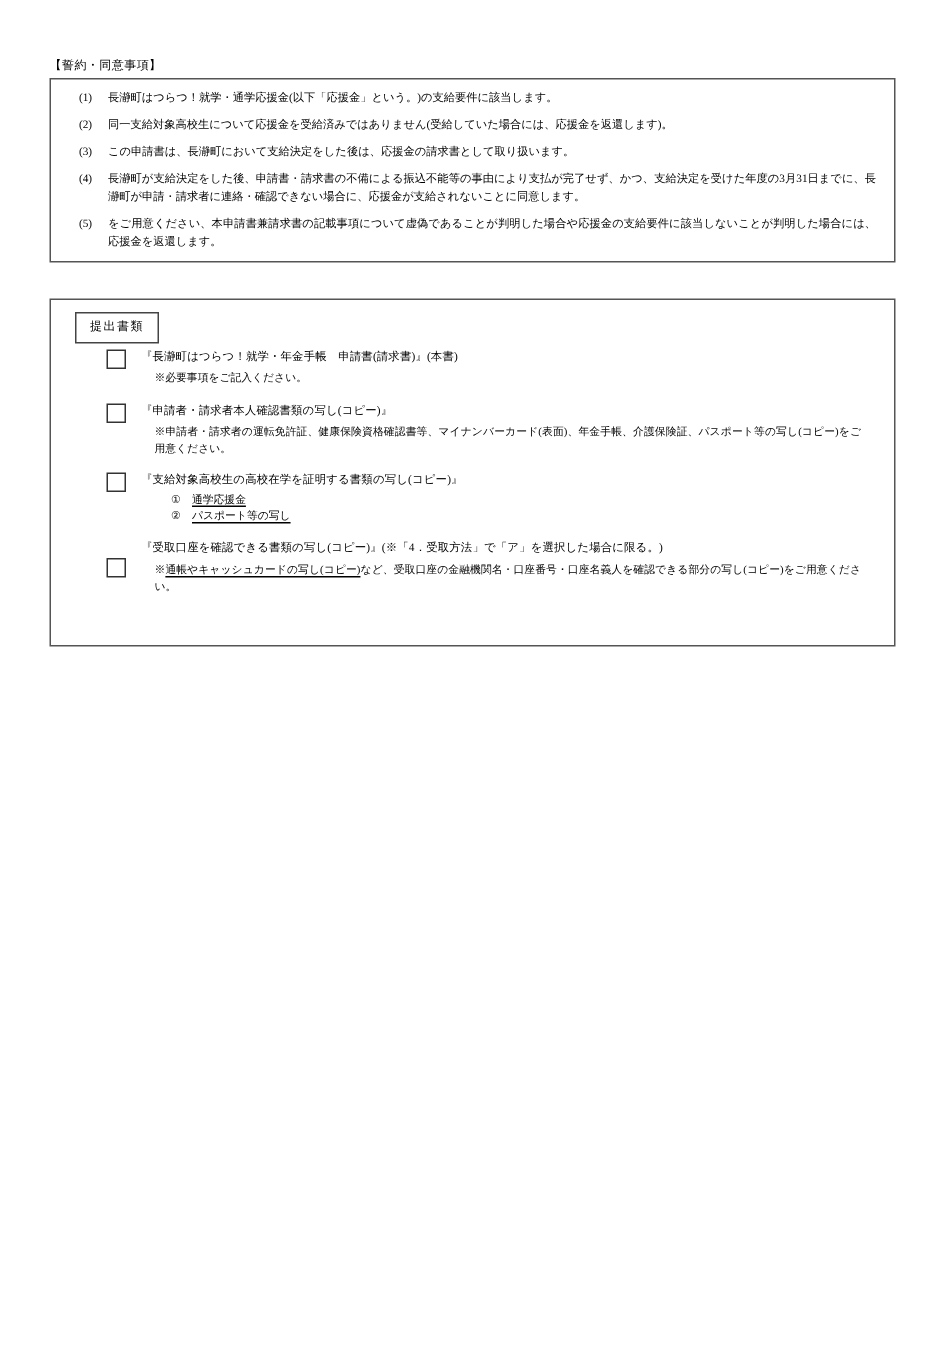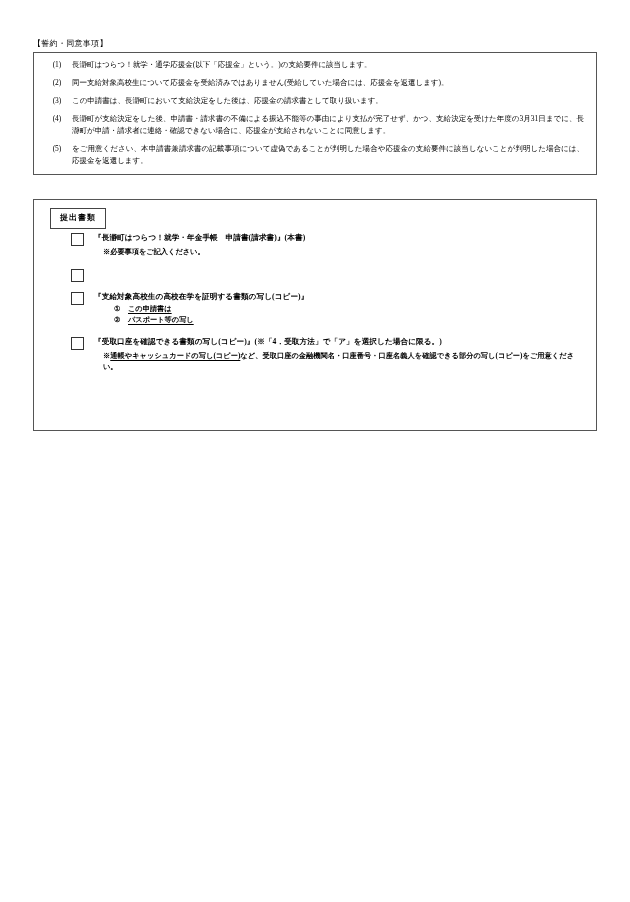--- a/index.html
+++ b/index.html
@@ -66,21 +66,20 @@
 
   
   .docs-box {
     position: absolute;
     left: 33px;
     top: 199px;
     width: 564px;
     height: 232px;
     border: 1px solid #555;
     box-sizing: border-box;
-    font-weight: bold;
   }
   .docs-title-wrap {
     position: absolute;
     left: 16px;
     top: 8px;
   }
   .docs-title {
     display: inline-block;
     border: 1px solid #444;
     padding: 3px 9px 4px 9px;
@@ -94,21 +93,21 @@
     top: 32px;
     width: 100%;
     box-sizing: border-box;
     padding: 0 14px 0 0;
   }
   .doc-item {
     display: flex;
     align-items: flex-start;
     margin-bottom: 9px;
   }
-  .doc-item:last-child { margin-bottom: 0; }
+  .doc-item:last-child { margin-bottom: 0; align-items: center; }
   .chk-cell {
     flex: 0 0 60px;
     width: 60px;
     display: flex;
     justify-content: flex-end;
     padding-right: 10px;
     padding-top: 1px;
     box-sizing: border-box;
   }
   .chk {
@@ -200,32 +199,36 @@
         <div class="doc-body">
           <div class="doc-main">『長瀞町はつらつ！就学・年金手帳　申請書(請求書)』(本書)</div>
           <div class="doc-note">※必要事項をご記入ください。</div>
         </div>
       </div>
 
       <div class="doc-item">
         <div class="chk-cell">
           <span class="chk"></span>
         </div>
+        <div class="doc-body">
+          <div class="doc-main">『申請者・請求者本人確認書類の写し(コピー)』</div>
+          <div class="doc-note">※申請者・請求者の運転免許証、健康保険資格確認書等、マイナンバーカード(表面)、年金手帳、介護保険証、パスポート等の写し(コピー)をご用意ください。</div>
+        </div>
       </div>
 
       <div class="doc-item">
         <div class="chk-cell">
           <span class="chk"></span>
         </div>
         <div class="doc-body">
           <div class="doc-main">『支給対象高校生の高校在学を証明する書類の写し(コピー)』</div>
           <div class="sub-list">
             <div class="sub-row">
               <span class="sub-mark">①</span>
-              <span class="sub-text">この申請書は</span>
+              <span class="sub-text">通学応援金</span>
             </div>
             <div class="sub-row">
               <span class="sub-mark">②</span>
               <span class="sub-text">パスポート等の写し</span>
             </div>
           </div>
         </div>
       </div>
 
       <div class="doc-item">

